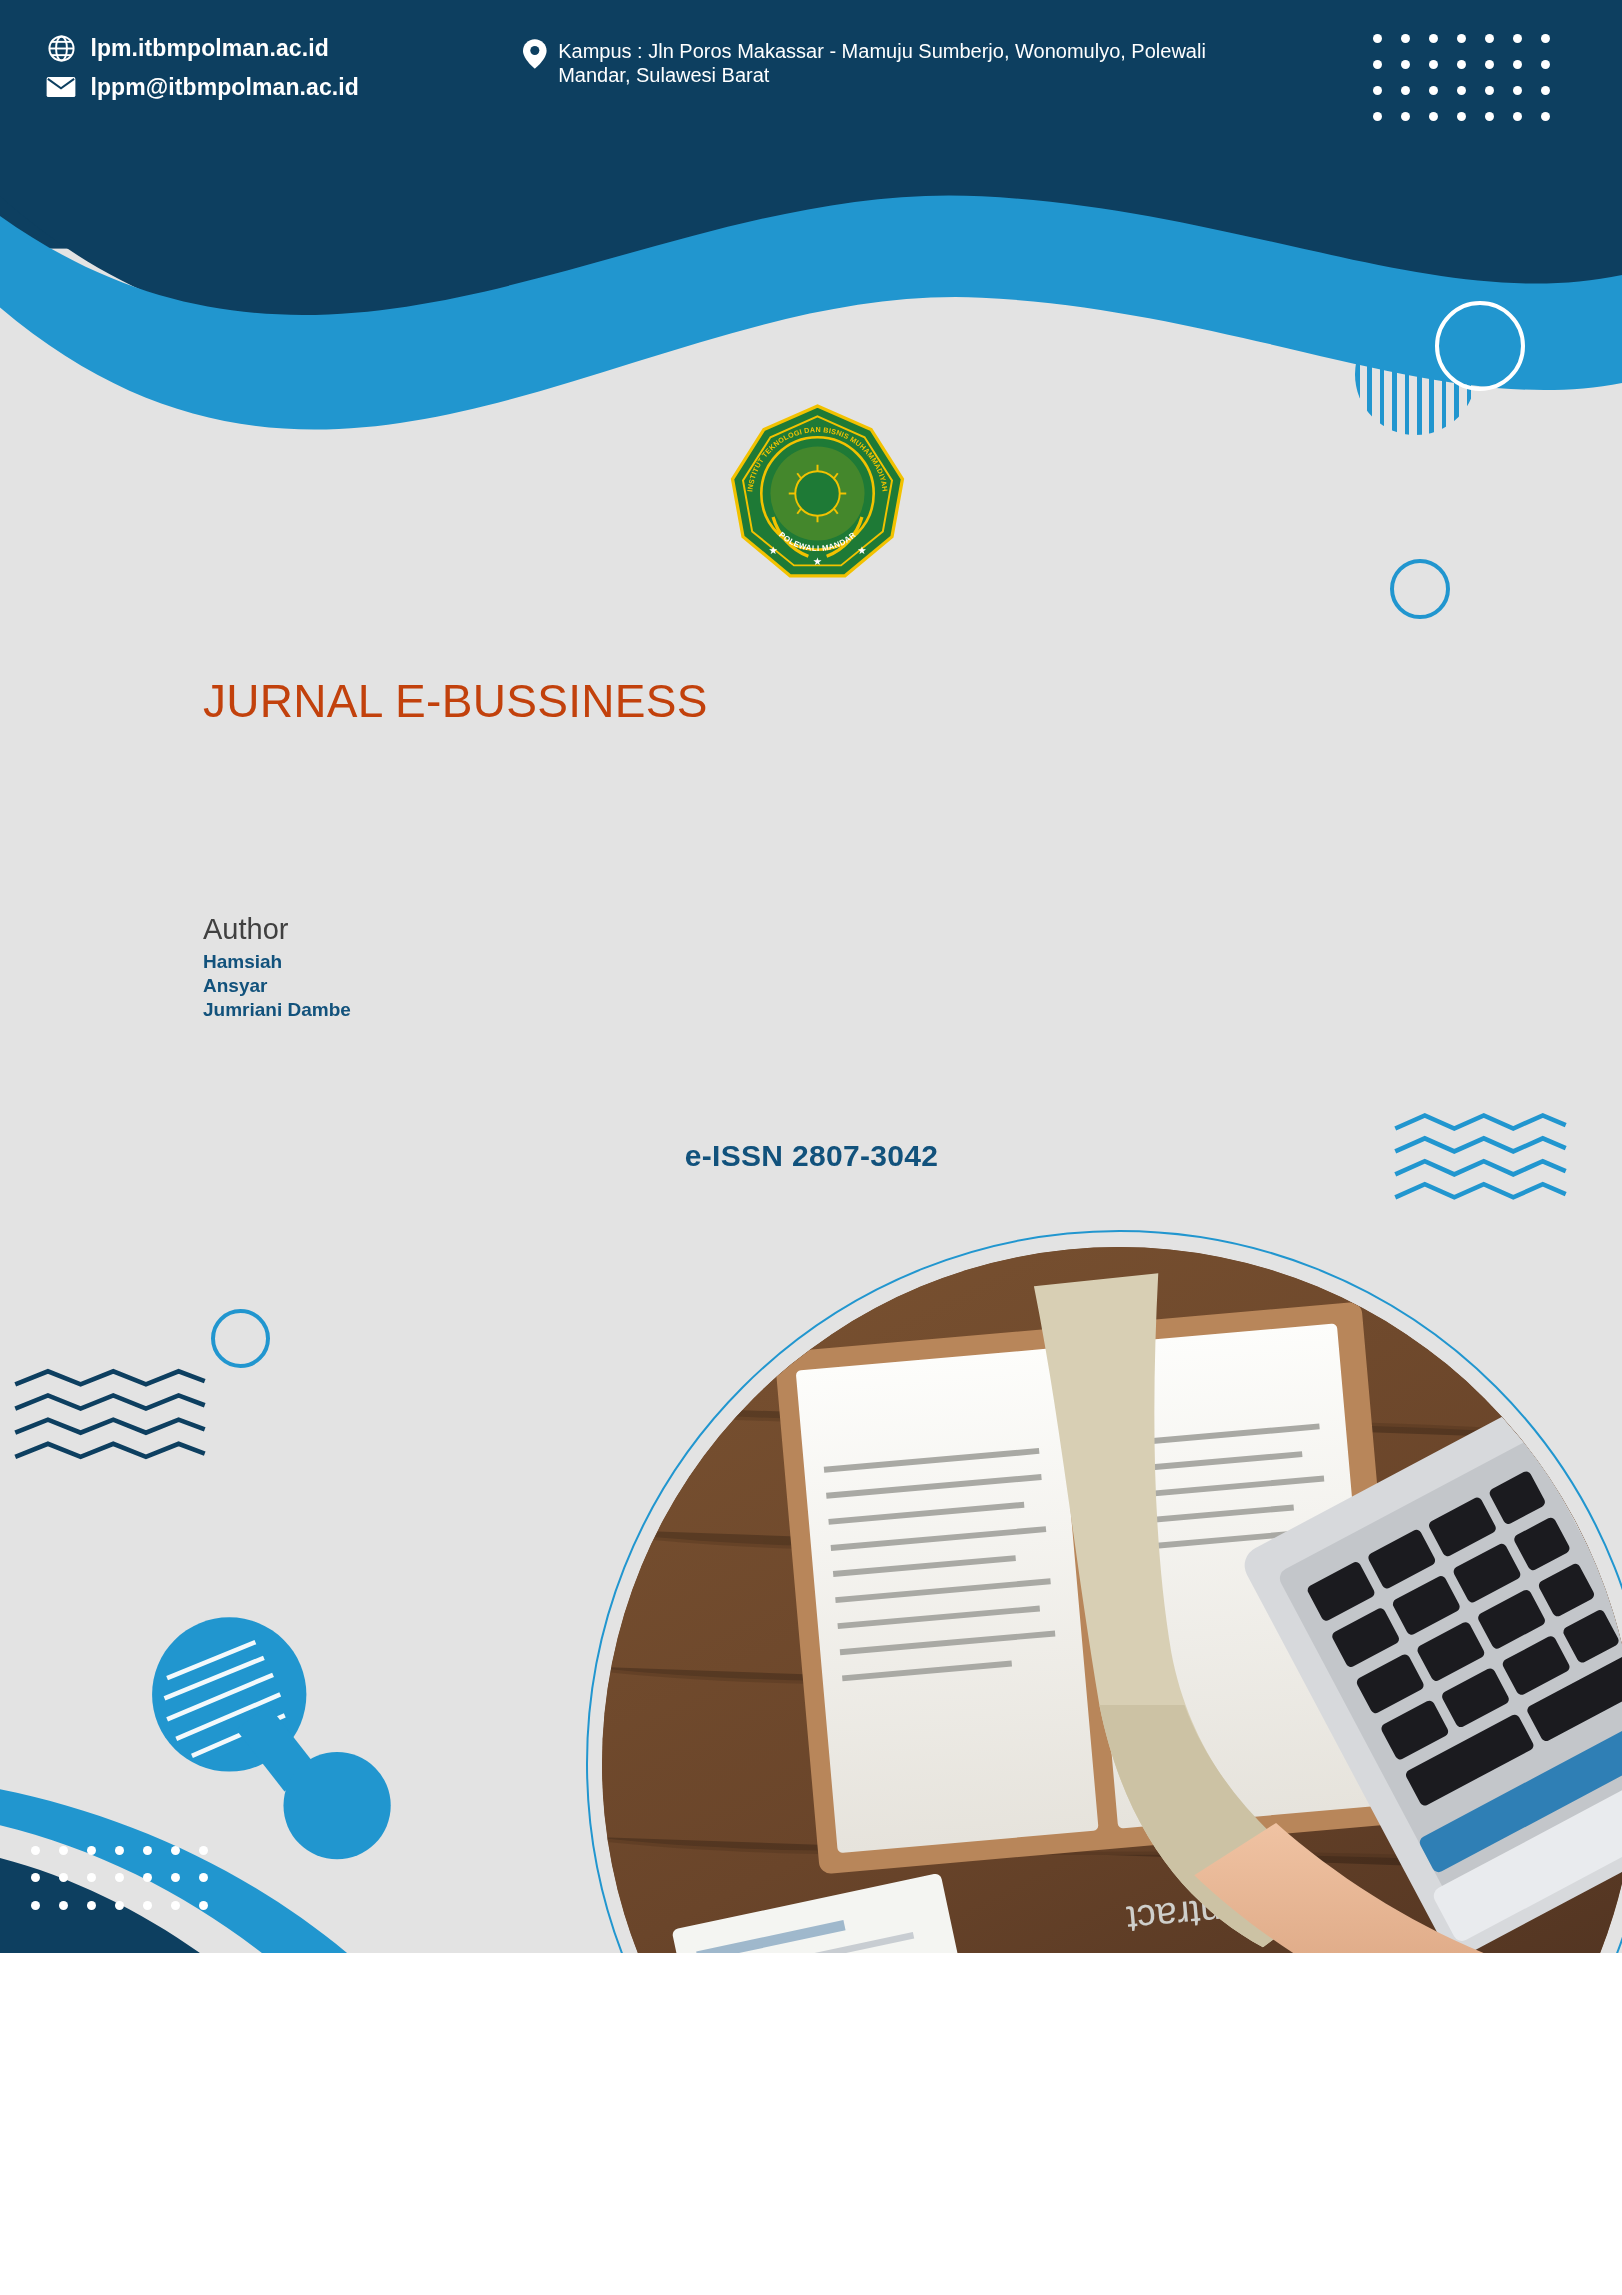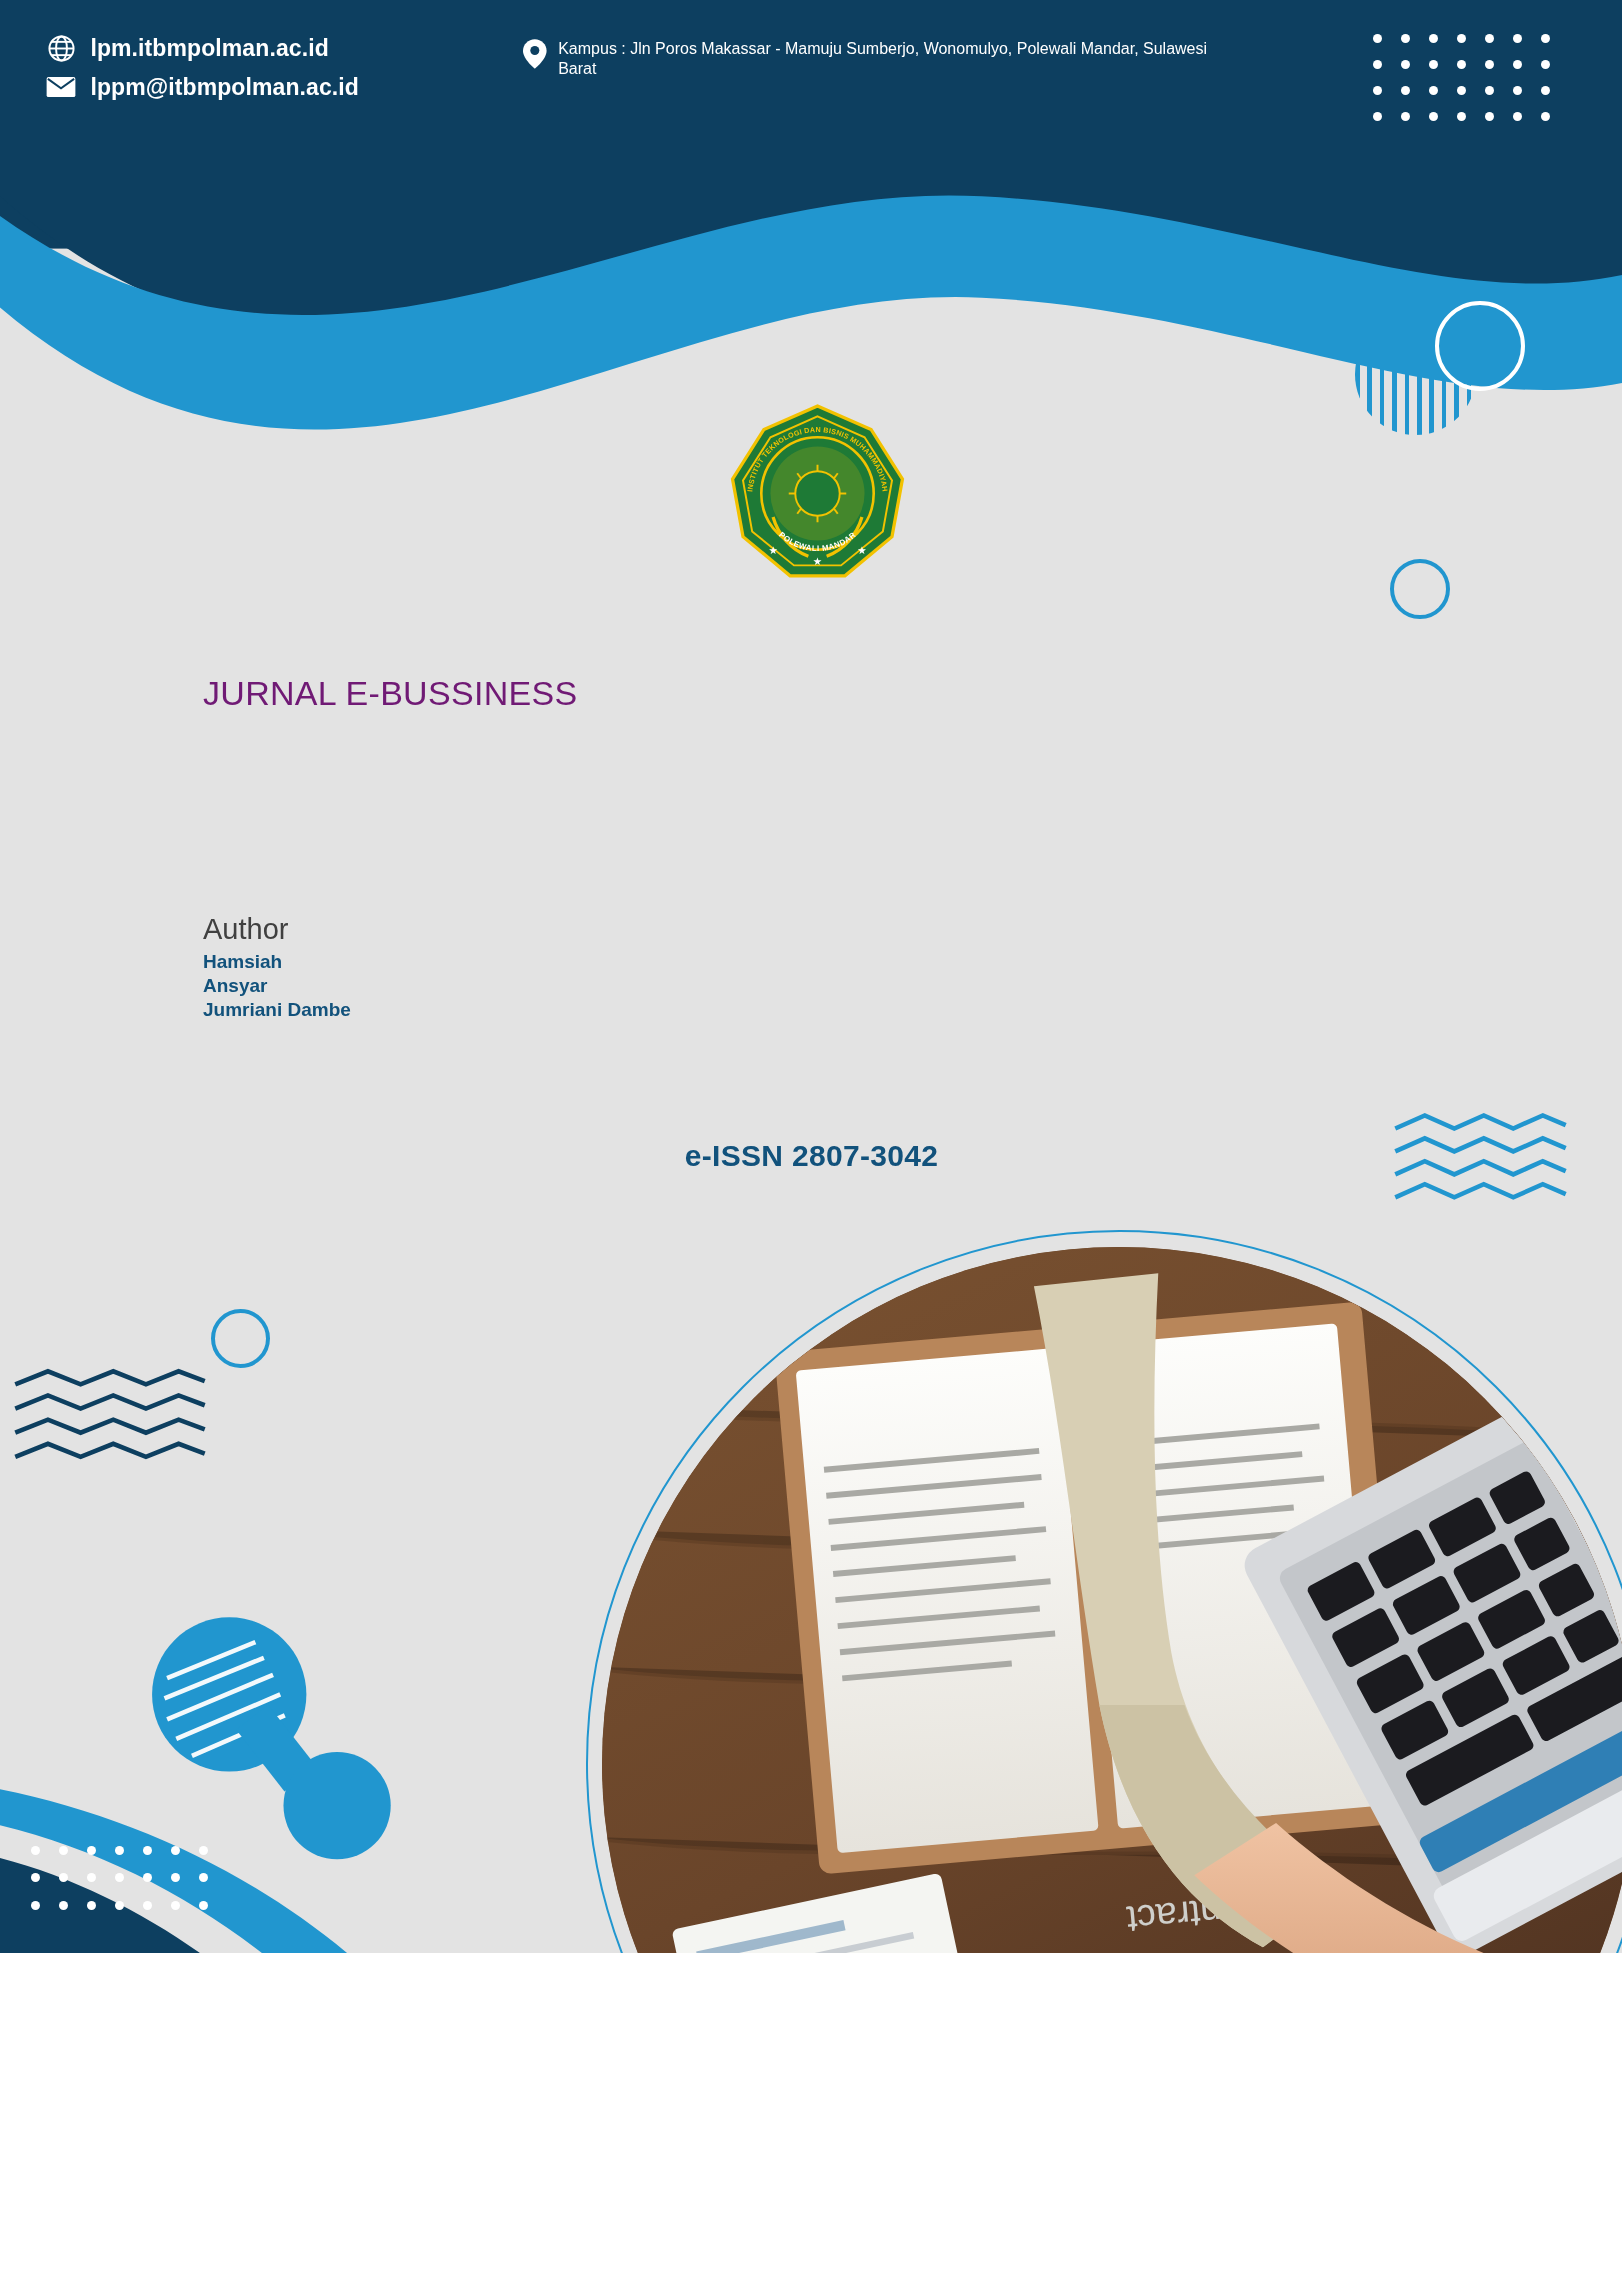--- a/index.html
+++ b/index.html
@@ -76,21 +76,21 @@
     align-items: flex-start;
     color: #ffffff;
   }
   .address-ico {
     width: 26px;
     height: 31px;
     margin-right: 9.2px;
     flex: 0 0 26px;
   }
   .address-text {
-    font-size: 16px;
+    font-size: 20px;
     line-height: 1.22;
     max-width: 661px;
   }
 
   
   .dot-grid-top {
     position: absolute;
     right: 54px;
     top: 34px;
     z-index: 6;
@@ -194,22 +194,22 @@
     height: 183px;
     z-index: 7;
   }
 
   
   .journal-name {
     position: absolute;
     left: 203px;
     top: 674px;
     z-index: 7;
-    font-size: 34px;
-    color: #701a75;
+    font-size: 46px;
+    color: #c2410c;
     letter-spacing: 0.3px;
   }
   .title {
     position: absolute;
     left: 203px;
     top: 739px;
     width: 1178px;
     z-index: 7;
     font-size: 33px;
     font-weight: bold;

